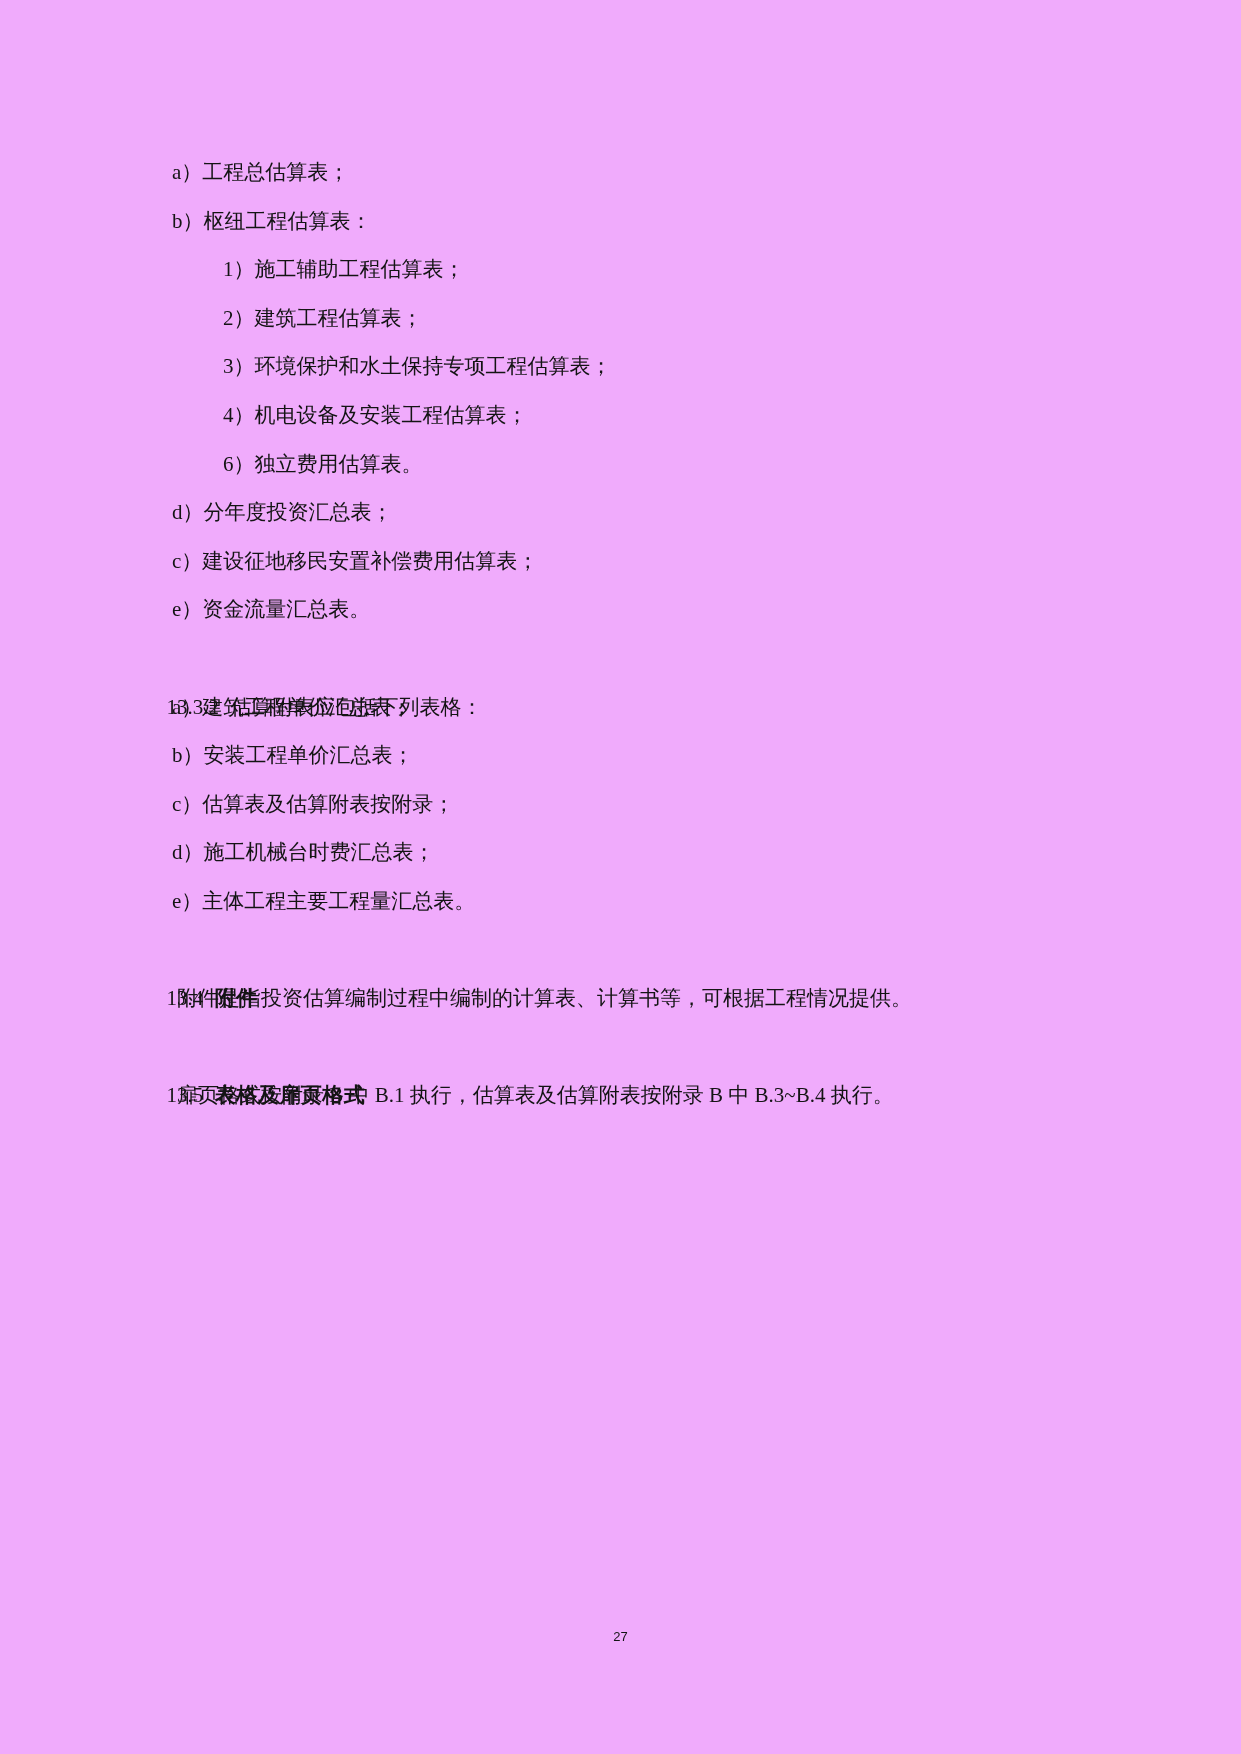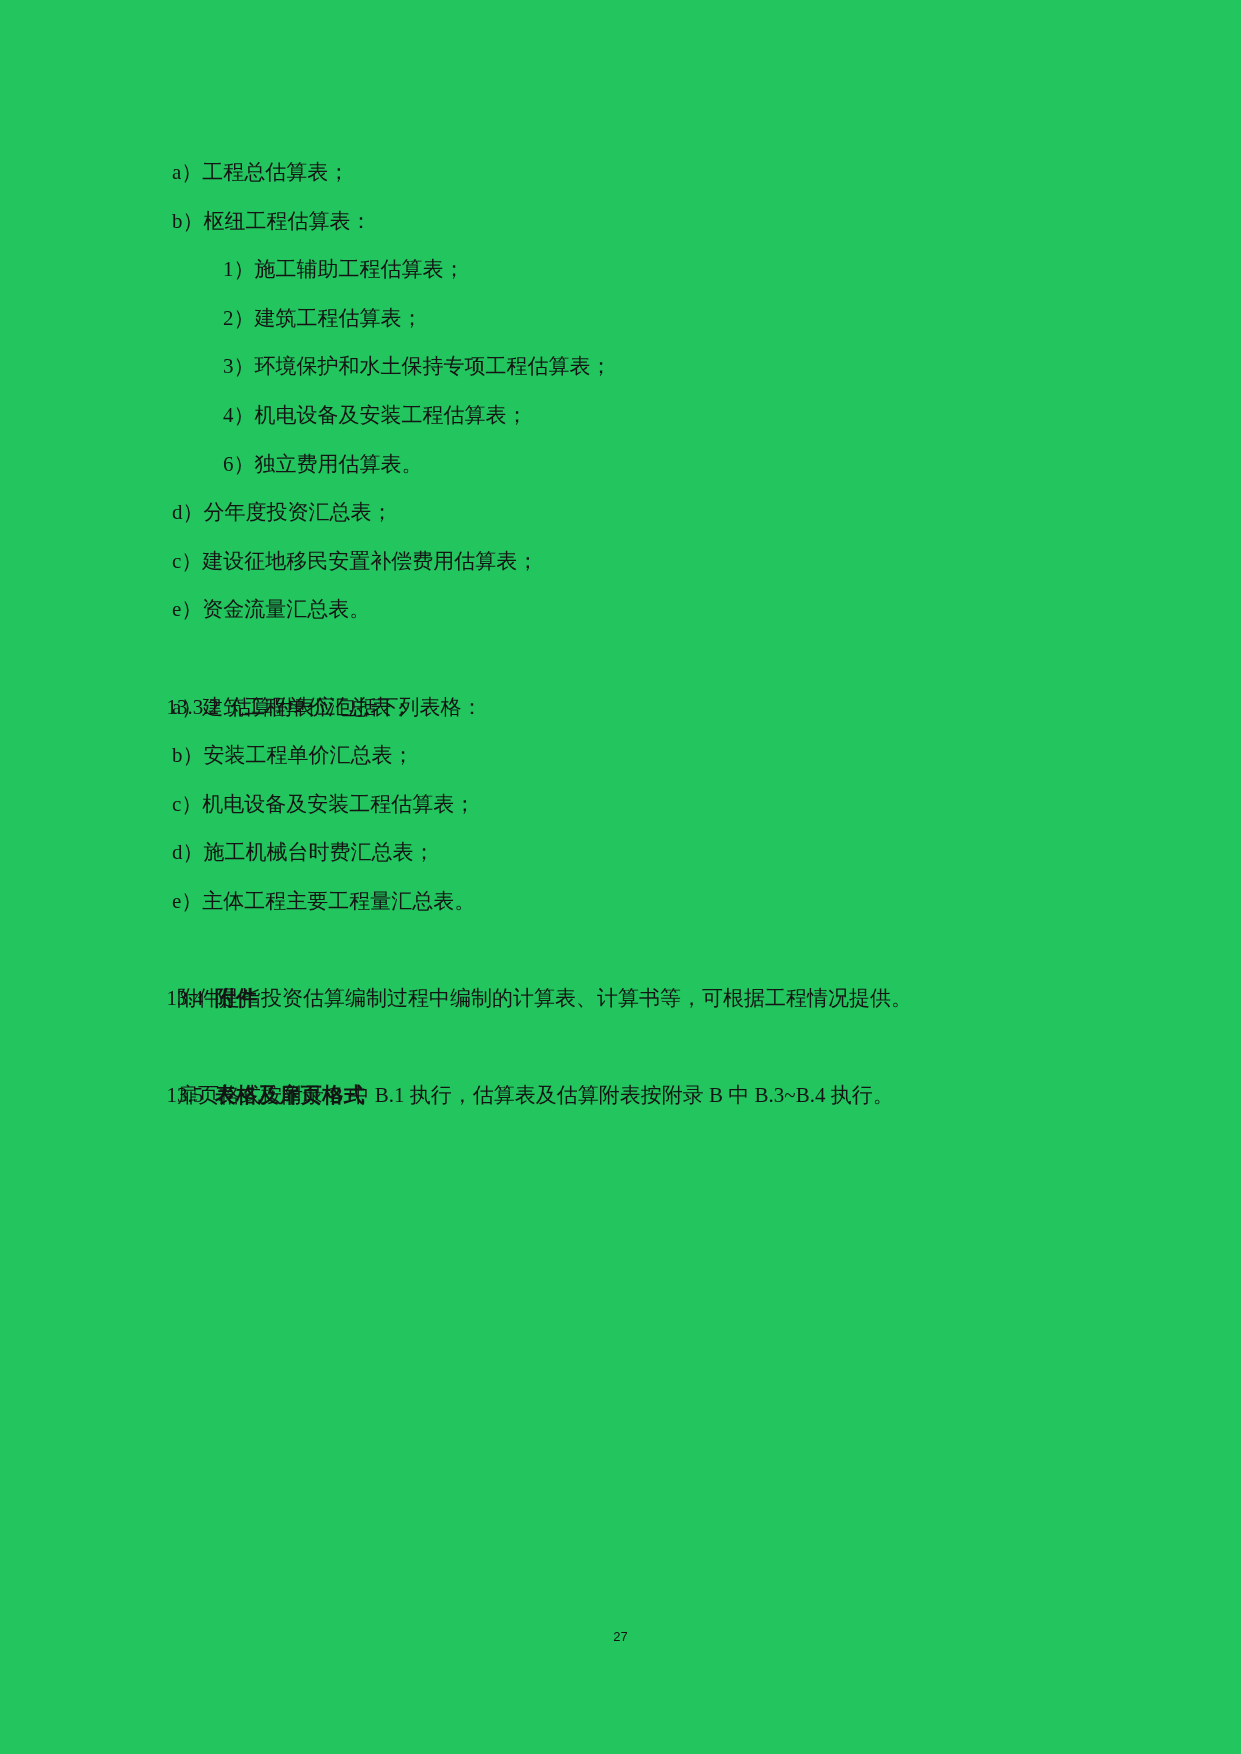--- a/index.html
+++ b/index.html
@@ -5,21 +5,21 @@
   html, body {
     margin: 0;
     padding: 0;
     background: #e9e9e9;
   }
   .page {
     position: relative;
     width: 1241px;
     height: 1754px;
     margin: 0 auto;
-    background: #22c55e;
+    background: #f0abfc;
     color: #141414;
     font-family: "Liberation Serif", "DejaVu Serif", serif;
     overflow: hidden;
   }
   .content {
     position: absolute;
     left: 135px;
     top: 148px;
     right: 70px;
     font-size: 21px;
@@ -73,21 +73,21 @@
     <div class="line li1">d）分年度投资汇总表；</div>
     <div class="line li1">c）建设征地移民安置补偿费用估算表；</div>
     <div class="line li1">e）资金流量汇总表。</div>
 
     <div class="line clause">
       <span class="num">13.3.2</span><span>估算附表应包括下列表格：</span>
     </div>
 
     <div class="line li1">a）建筑工程单价汇总表；</div>
     <div class="line li1">b）安装工程单价汇总表；</div>
-    <div class="line li1">c）机电设备及安装工程估算表；</div>
+    <div class="line li1">c）估算表及估算附表按附录；</div>
     <div class="line li1">d）施工机械台时费汇总表；</div>
     <div class="line li1">e）主体工程主要工程量汇总表。</div>
 
     <div class="line heading">
       <span class="num">13.4</span><span class="hei">附件</span>
     </div>
 
     <div class="line para">附件是指投资估算编制过程中编制的计算表、计算书等，可根据工程情况提供。</div>
 
     <div class="line heading">

